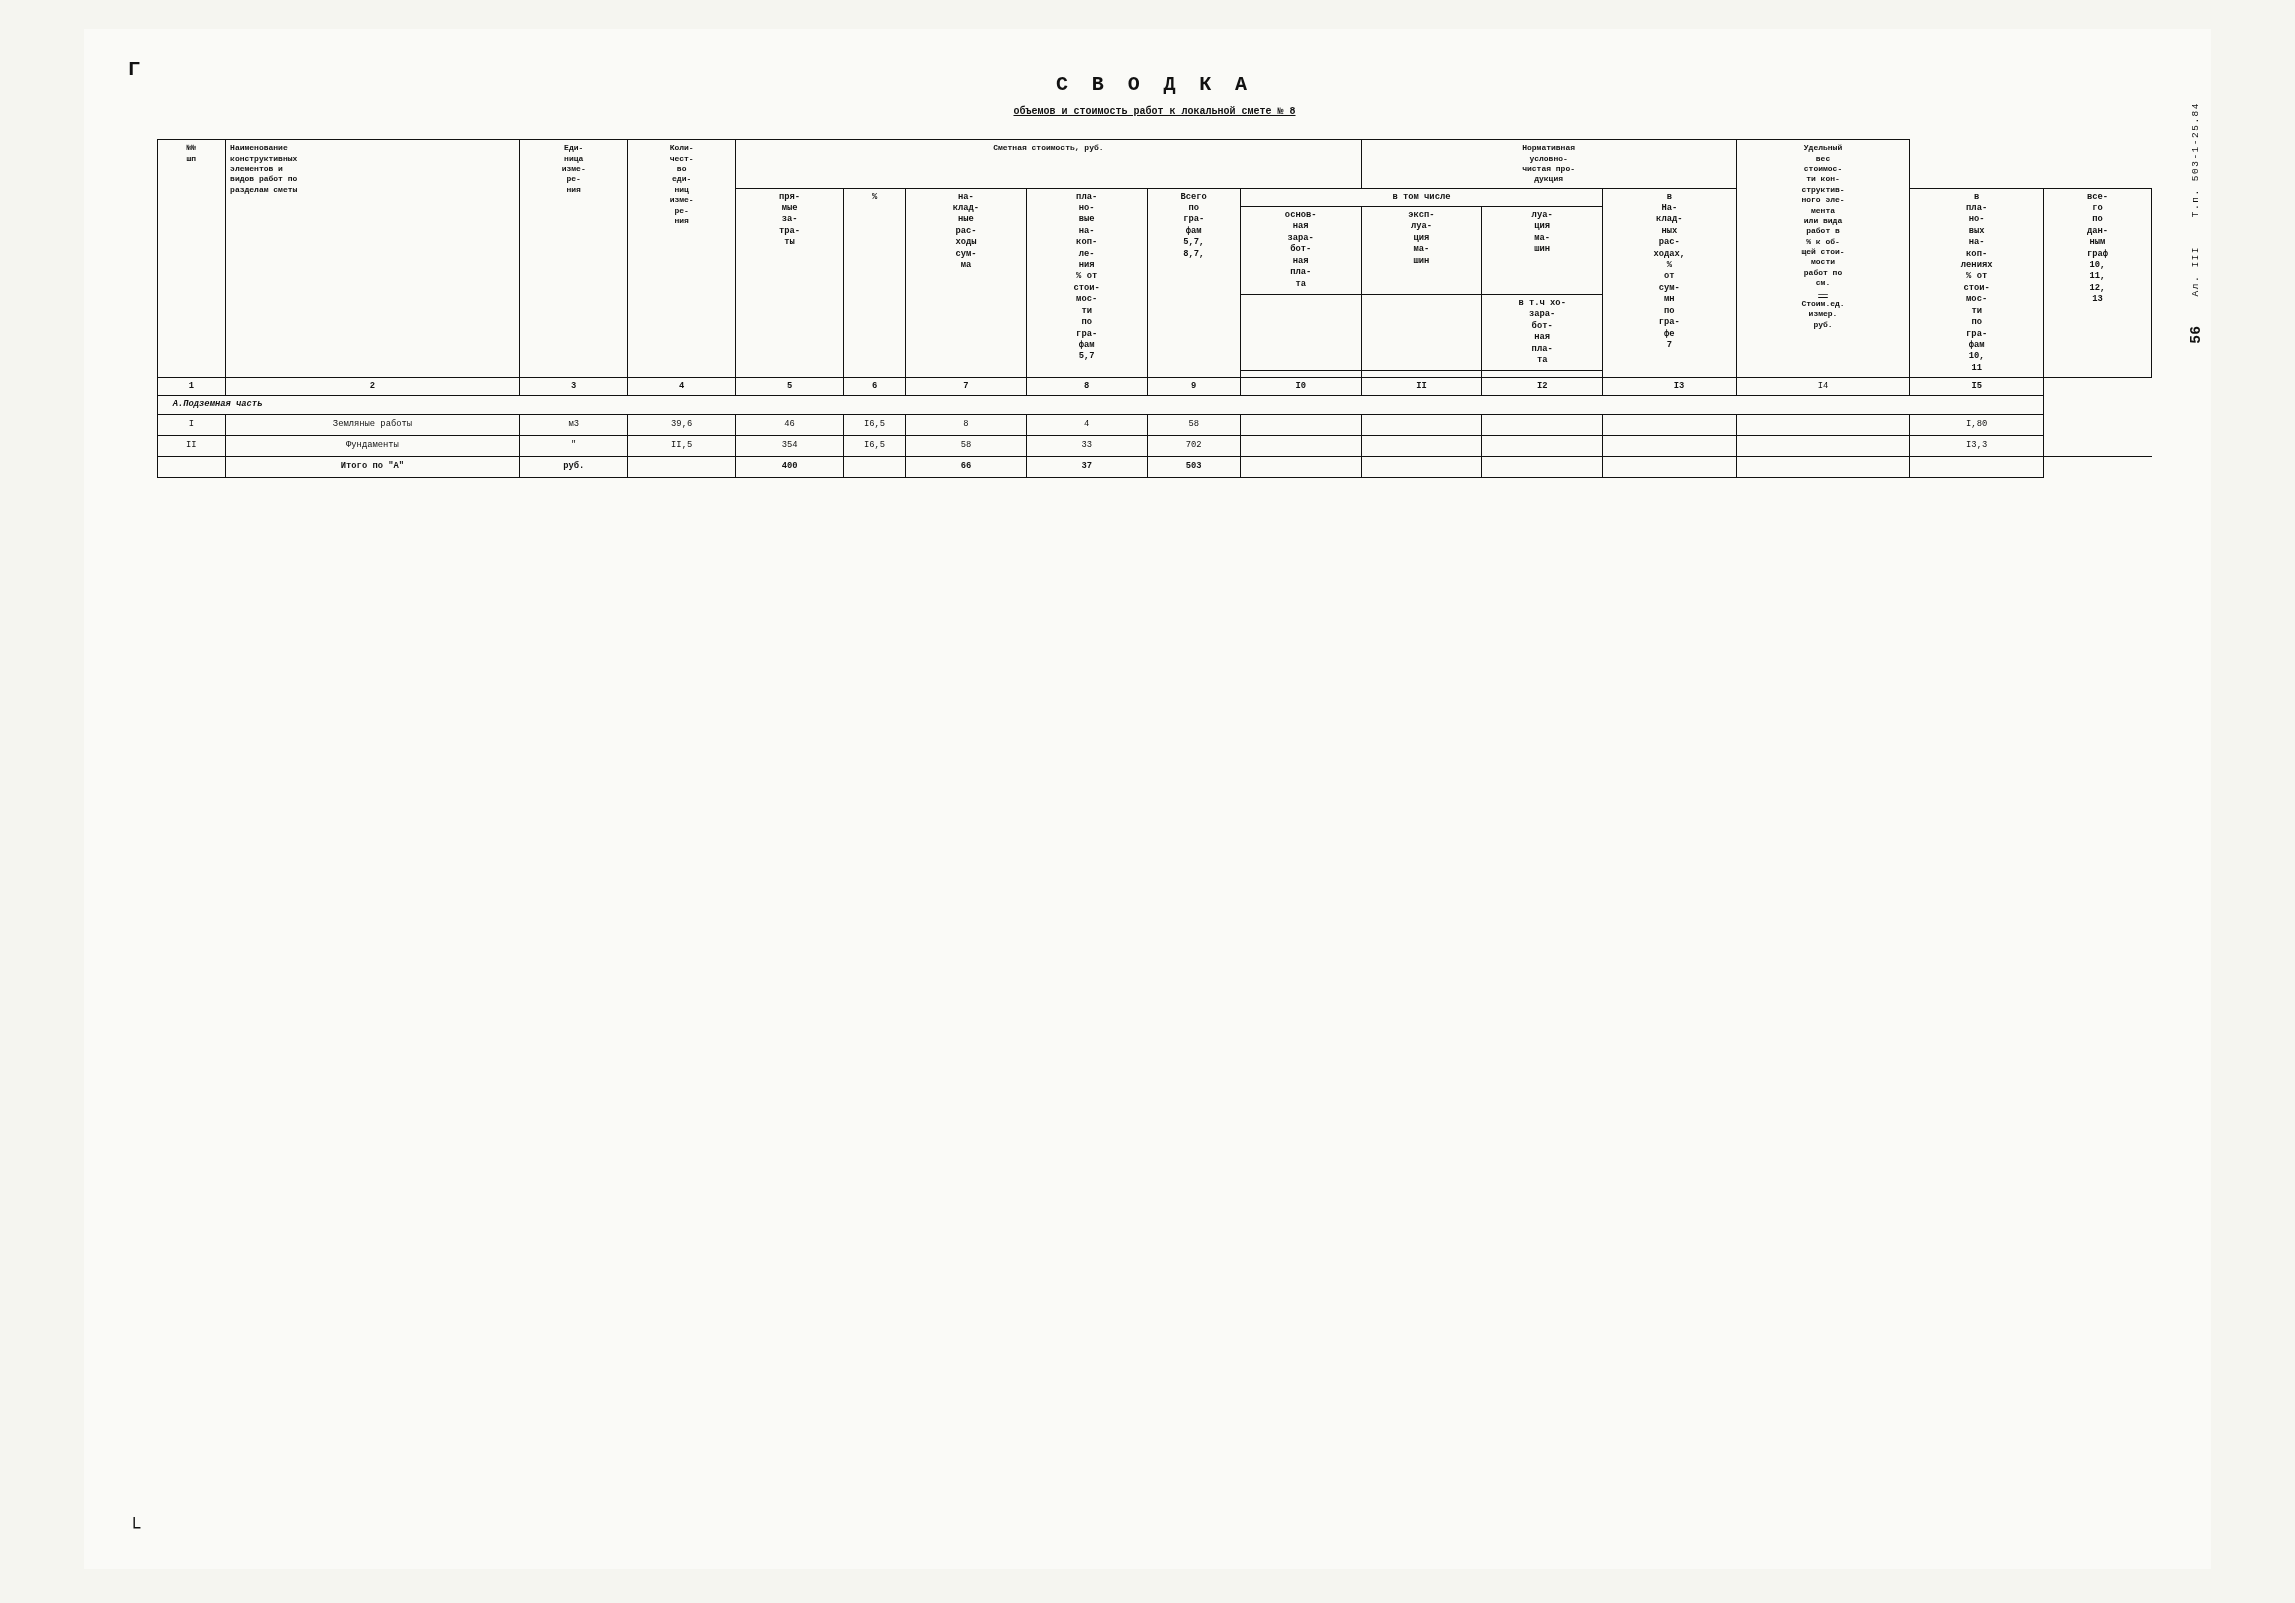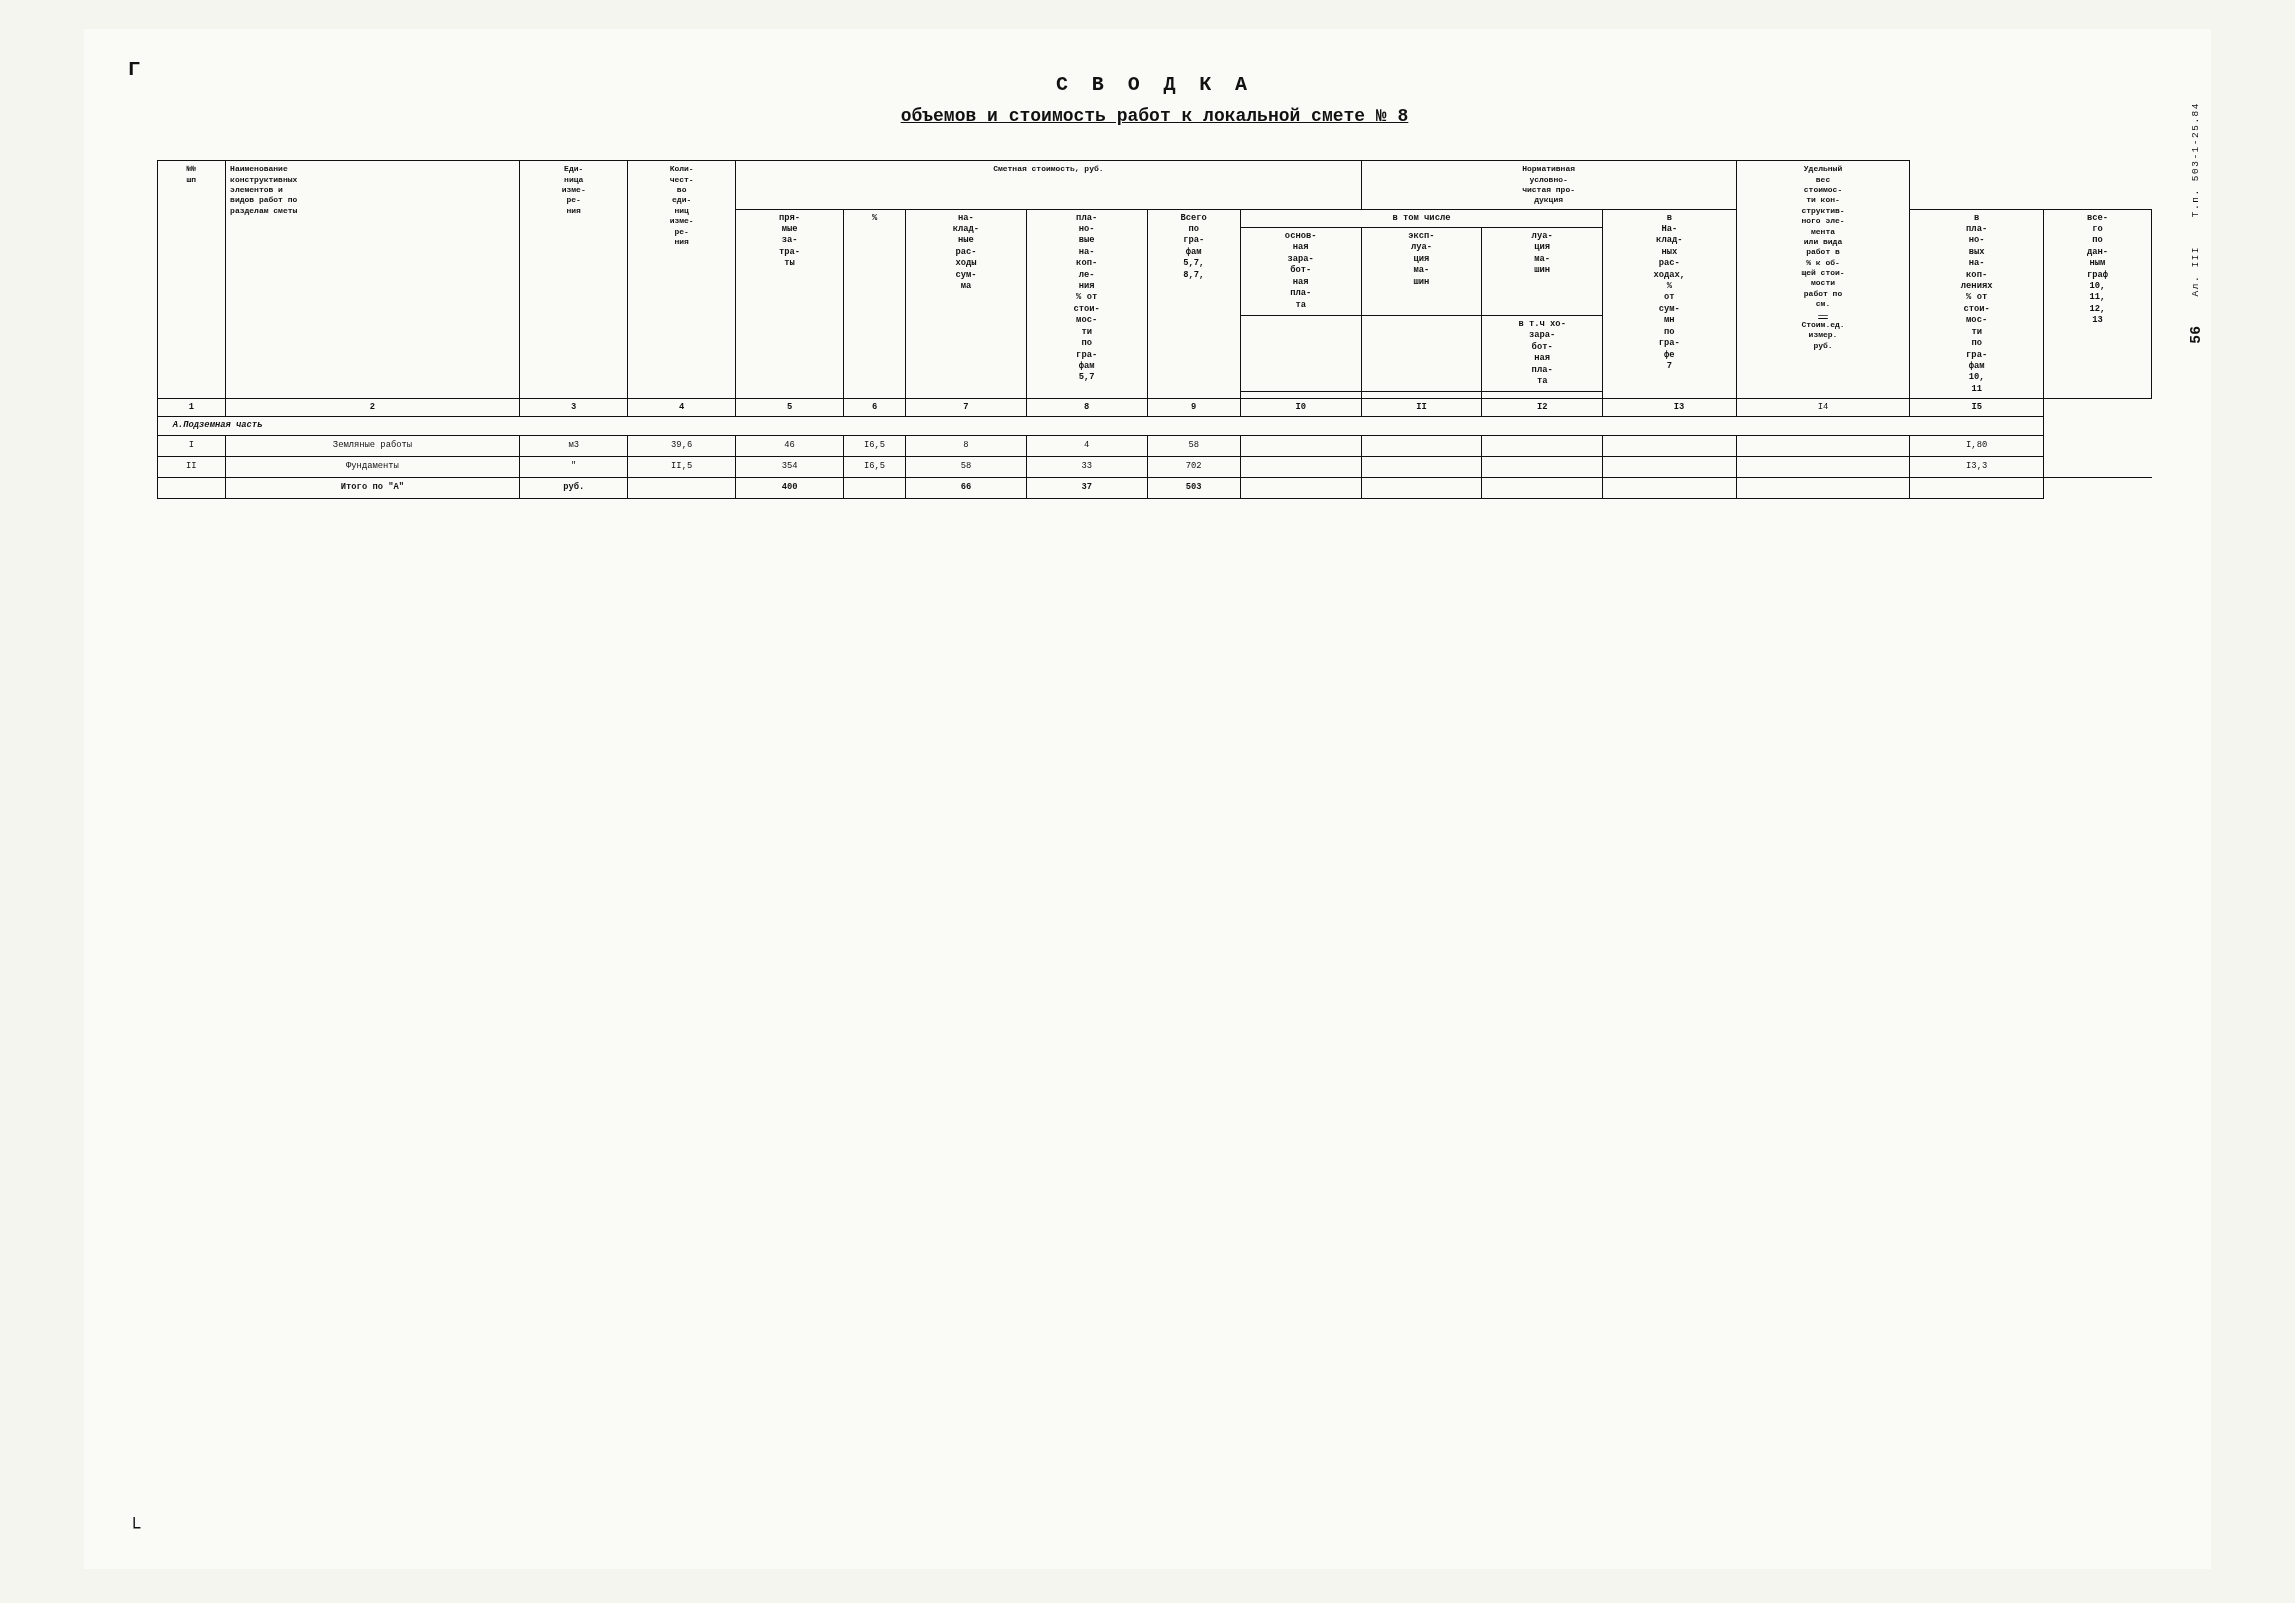--- a/index.html
+++ b/index.html
@@ -49,24 +49,24 @@
 
     .main-title {
       font-size: 20px;
       font-weight: bold;
       letter-spacing: 5.9px;
       text-transform: uppercase;
       margin-bottom: 10.3px;
     }
 
     .subtitle {
-      font-size: 18px;
+      font-size: 10px;
       font-weight: bold;
       text-decoration: underline;
-      margin-bottom: 34px;
+      margin-bottom: 22px;
     }
 
     
     .main-table {
       width: 100%;
       border-collapse: collapse;
       font-size: 8.8px;
       margin-bottom: 14.7px;
     }
 

